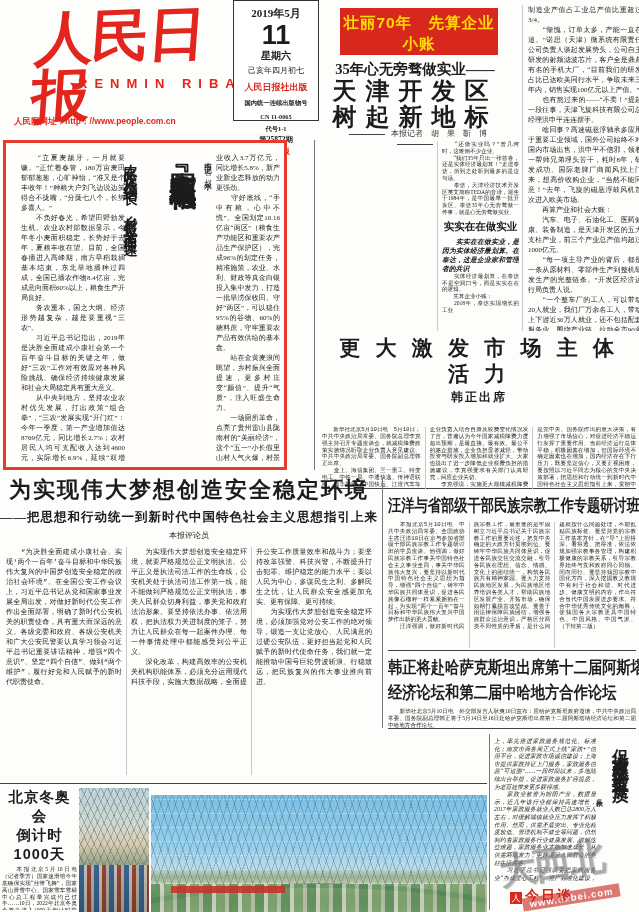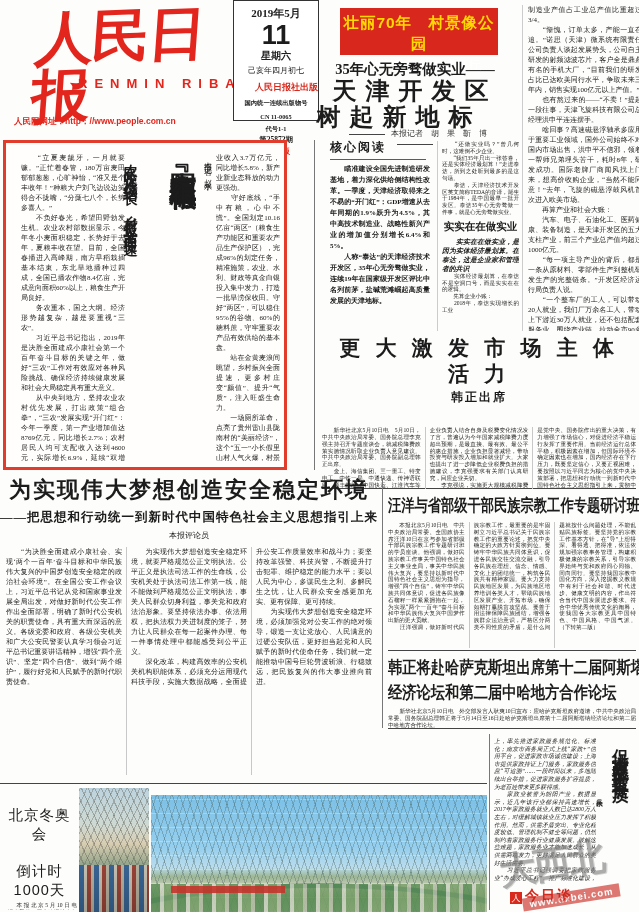--- a/index.html
+++ b/index.html
@@ -15,21 +15,21 @@
   
   .mast-title{font-size:58px;font-weight:bold;color:#e3261d;transform:skewX(-6deg) rotate(-2deg);
               letter-spacing:-2px;line-height:1;}
   .mast-latin{font-size:13px;font-weight:bold;color:#e3261d;letter-spacing:7px;}
   .mast-web{font-size:8.5px;font-weight:bold;color:#e3261d;}
   .datebox{border:1.5px solid #333;text-align:center;padding-top:5px;box-sizing:border-box;background:#fff;}
   .db-month{font-size:11px;font-weight:bold;}
   .db-day{font-size:27px;font-weight:bold;line-height:1.05;}
   .db-week{font-size:10px;font-weight:bold;}
   .db-lunar{font-size:8px;margin-top:2px;}
-  .db-pub{font-size:9px;color:#d8291c;margin-top:5px;font-weight:bold;text-align:right;}
+  .db-pub{font-size:9px;color:#d8291c;margin-top:5px;font-weight:bold;}
   .db-sn{font-size:6.3px;margin-top:5px;font-weight:bold;}
   .db-issue{font-size:7.5px;font-weight:bold;margin-top:1px;}
   .db-pages{font-size:8px;font-weight:bold;color:#d8291c;margin-top:1px;}
   
   .banner{background:#d8271c;text-align:center;padding-top:5px;box-sizing:border-box;}
   .banner-l1{color:#ffd900;font-size:15.5px;font-weight:bold;letter-spacing:1px;}
   .banner-l2{color:#fff;font-size:10.5px;font-weight:bold;letter-spacing:2px;margin-top:3px;}
   .tj-kicker{font-size:14.5px;font-weight:bold;}
   .tj-title{font-size:24px;font-weight:900;letter-spacing:9px;line-height:1.1;}
   .byline{font-size:8px;color:#333;}
@@ -43,31 +43,31 @@
   .sec-intro{font-size:6.8px;line-height:9px;font-style:italic;font-weight:600;}
   
   .redbox{border:3px solid #e23c2d;background:#fffefc;box-sizing:border-box;}
   .ag-sub{font-size:14px;font-weight:bold;letter-spacing:4px;}
   .ag-title{font-size:27px;font-weight:900;letter-spacing:1px;line-height:1;}
   .ag-rep{font-size:8px;letter-spacing:2px;}
   
   .ed-title{font-size:22px;font-weight:900;letter-spacing:2px;text-align:center;}
   .ed-sub{font-size:12.5px;font-weight:bold;letter-spacing:1px;}
   .ed-by{font-size:8px;}
-  .cols3{column-count:3;column-gap:9px;column-rule:1px solid #c8c8c8;}
+  .cols3{column-count:3;column-gap:9px;column-rule:1px solid #c8c8c8;font-family:Liberation Mono, monospace;}
   
   .lk-kicker{font-size:13.5px;font-weight:bold;letter-spacing:1px;}
   .lk-title{font-size:21px;font-weight:900;letter-spacing:5px;line-height:1.22;}
   .lk-attend{font-size:12px;font-weight:bold;letter-spacing:2px;}
   .wy-title,.hz-title{font-size:17px;font-weight:900;white-space:nowrap;transform:scaleX(.78);transform-origin:left center;}
   .hz-title{transform:scaleX(.84);}
   .rule-h{border-top:1.2px solid #444;}
   .rule-v{border-left:1px solid #777;}
   
-  .oly-title{font-size:14.5px;font-weight:400;letter-spacing:1px;line-height:1.3;margin-top:18px;}
+  .oly-title{font-size:14.5px;font-weight:700;letter-spacing:1px;line-height:1.3;}
   
   .jrt-body{font-size:5.8px;line-height:7.6px;font-style:italic;}
   .jrt-title{font-size:17px;font-weight:900;letter-spacing:4px;}
   .jrt-author{font-size:7px;}
   .jrt-logo{font-size:14px;font-weight:900;color:#d8291c;letter-spacing:2px;}
   .jrt-logo-sq{display:inline-block;width:12px;height:12px;background:#d8291c;color:#fff;font-size:9px;
                line-height:12px;text-align:center;vertical-align:-1px;margin-right:3px;font-family:"Liberation Sans",sans-serif;}
   
   .photo-wide{background:
      radial-gradient(ellipse 130% 95% at 50% 135%, rgba(0,0,0,0) 58%, rgba(23,84,70,.85) 59%, rgba(23,84,70,.85) 62%, rgba(0,0,0,0) 63%),
@@ -108,36 +108,30 @@
     <div class="db-lunar">己亥年四月初七</div>
     <div class="db-pub">人民日报社出版</div>
     <div class="db-sn">国内统一连续出版物号</div>
     <div class="db-sn">CN 11-0065</div>
     <div class="db-sn">代号1-1</div>
     <div class="db-issue">第25872期</div>
     <div class="db-pages">今日8版</div>
   </div>
 
   <div class="abs banner hei" style="left:340px;top:8px;width:158px;height:47px;">
-    <div class="banner-l1">壮丽70年　村景像公园</div>
+    <div class="banner-l1">壮丽70年　先算企业小账</div>
     <div class="banner-l2">推动高质量发展调研行</div>
   </div>
   <div class="abs tj-kicker ctr" style="left:330px;top:60px;width:170px;">35年心无旁骛做实业——</div>
   <div class="abs tj-title ctr hei" style="left:326px;top:78px;width:178px;">天津开发区</div>
-  <div class="abs tj-title ctr hei" style="left:310px;top:104px;width:178px;">树起新地标</div>
+  <div class="abs tj-title ctr hei" style="left:326px;top:104px;width:178px;">树起新地标</div>
   <div class="abs byline ctr" style="left:326px;top:128px;width:178px;">
     <span class="dash"></span><span>本报记者　胡　果　靳　博</span><span class="dash"></span>
   </div>
 
-  <div class="abs" style="left:330px;top:139px;width:100px;height:192px;">
-    <div class="core-label hei">核心阅读</div>
-    <div class="core-rule"></div>
-    <div class="core-body pre just clip" style="height:165px;"><span>　　瞄准建设全国先进制造研发基地，着力深化供给侧结构性改革。一季度，天津经济取得来之不易的“开门红”：GDP增速从去年同期的1.9%跃升为4.5%，其中高技术制造业、战略性新兴产业的增加值分别增长6.4%和5%。</span>
-      <span>　　人称“泰达”的天津经济技术开发区，35年心无旁骛做实业，连续19年在国家级开发区评比中名列前茅，盐碱荒滩崛起高质量发展的天津地标。</span></div>
-  </div>
 
   <div class="abs clip" style="left:437px;top:141px;width:77px;height:190px;border-left:1px solid #ccc;padding-left:4px;">
     <div class="body6 pre just">　　“还做实业吗？”曾几何时，这难倒不少企业。
 　　“我们35年只出一张答卷，还是实体经济最划算！”走进泰达，所到之处听到最多的是这句话。
 　　泰达，天津经济技术开发区英文简称TEDA的音译，诞生于1984年，是中国最早一批开发区。泰达35年心无旁骛做一件事，就是心无旁骛做实业。</div>
     <div class="sec-head">实实在在做实业</div>
     <div class="sec-intro pre just">　　实实在在做实业，是因为实体经济最划算。在泰达，这是企业家和管理者的共识</div>
     <div class="body6 pre just">　　实体经济最划算，在泰达不是空洞口号，而是实实在在的逻辑。
 　　先算企业小账：
 　　2018年，泰达实现增长的工业</div>

